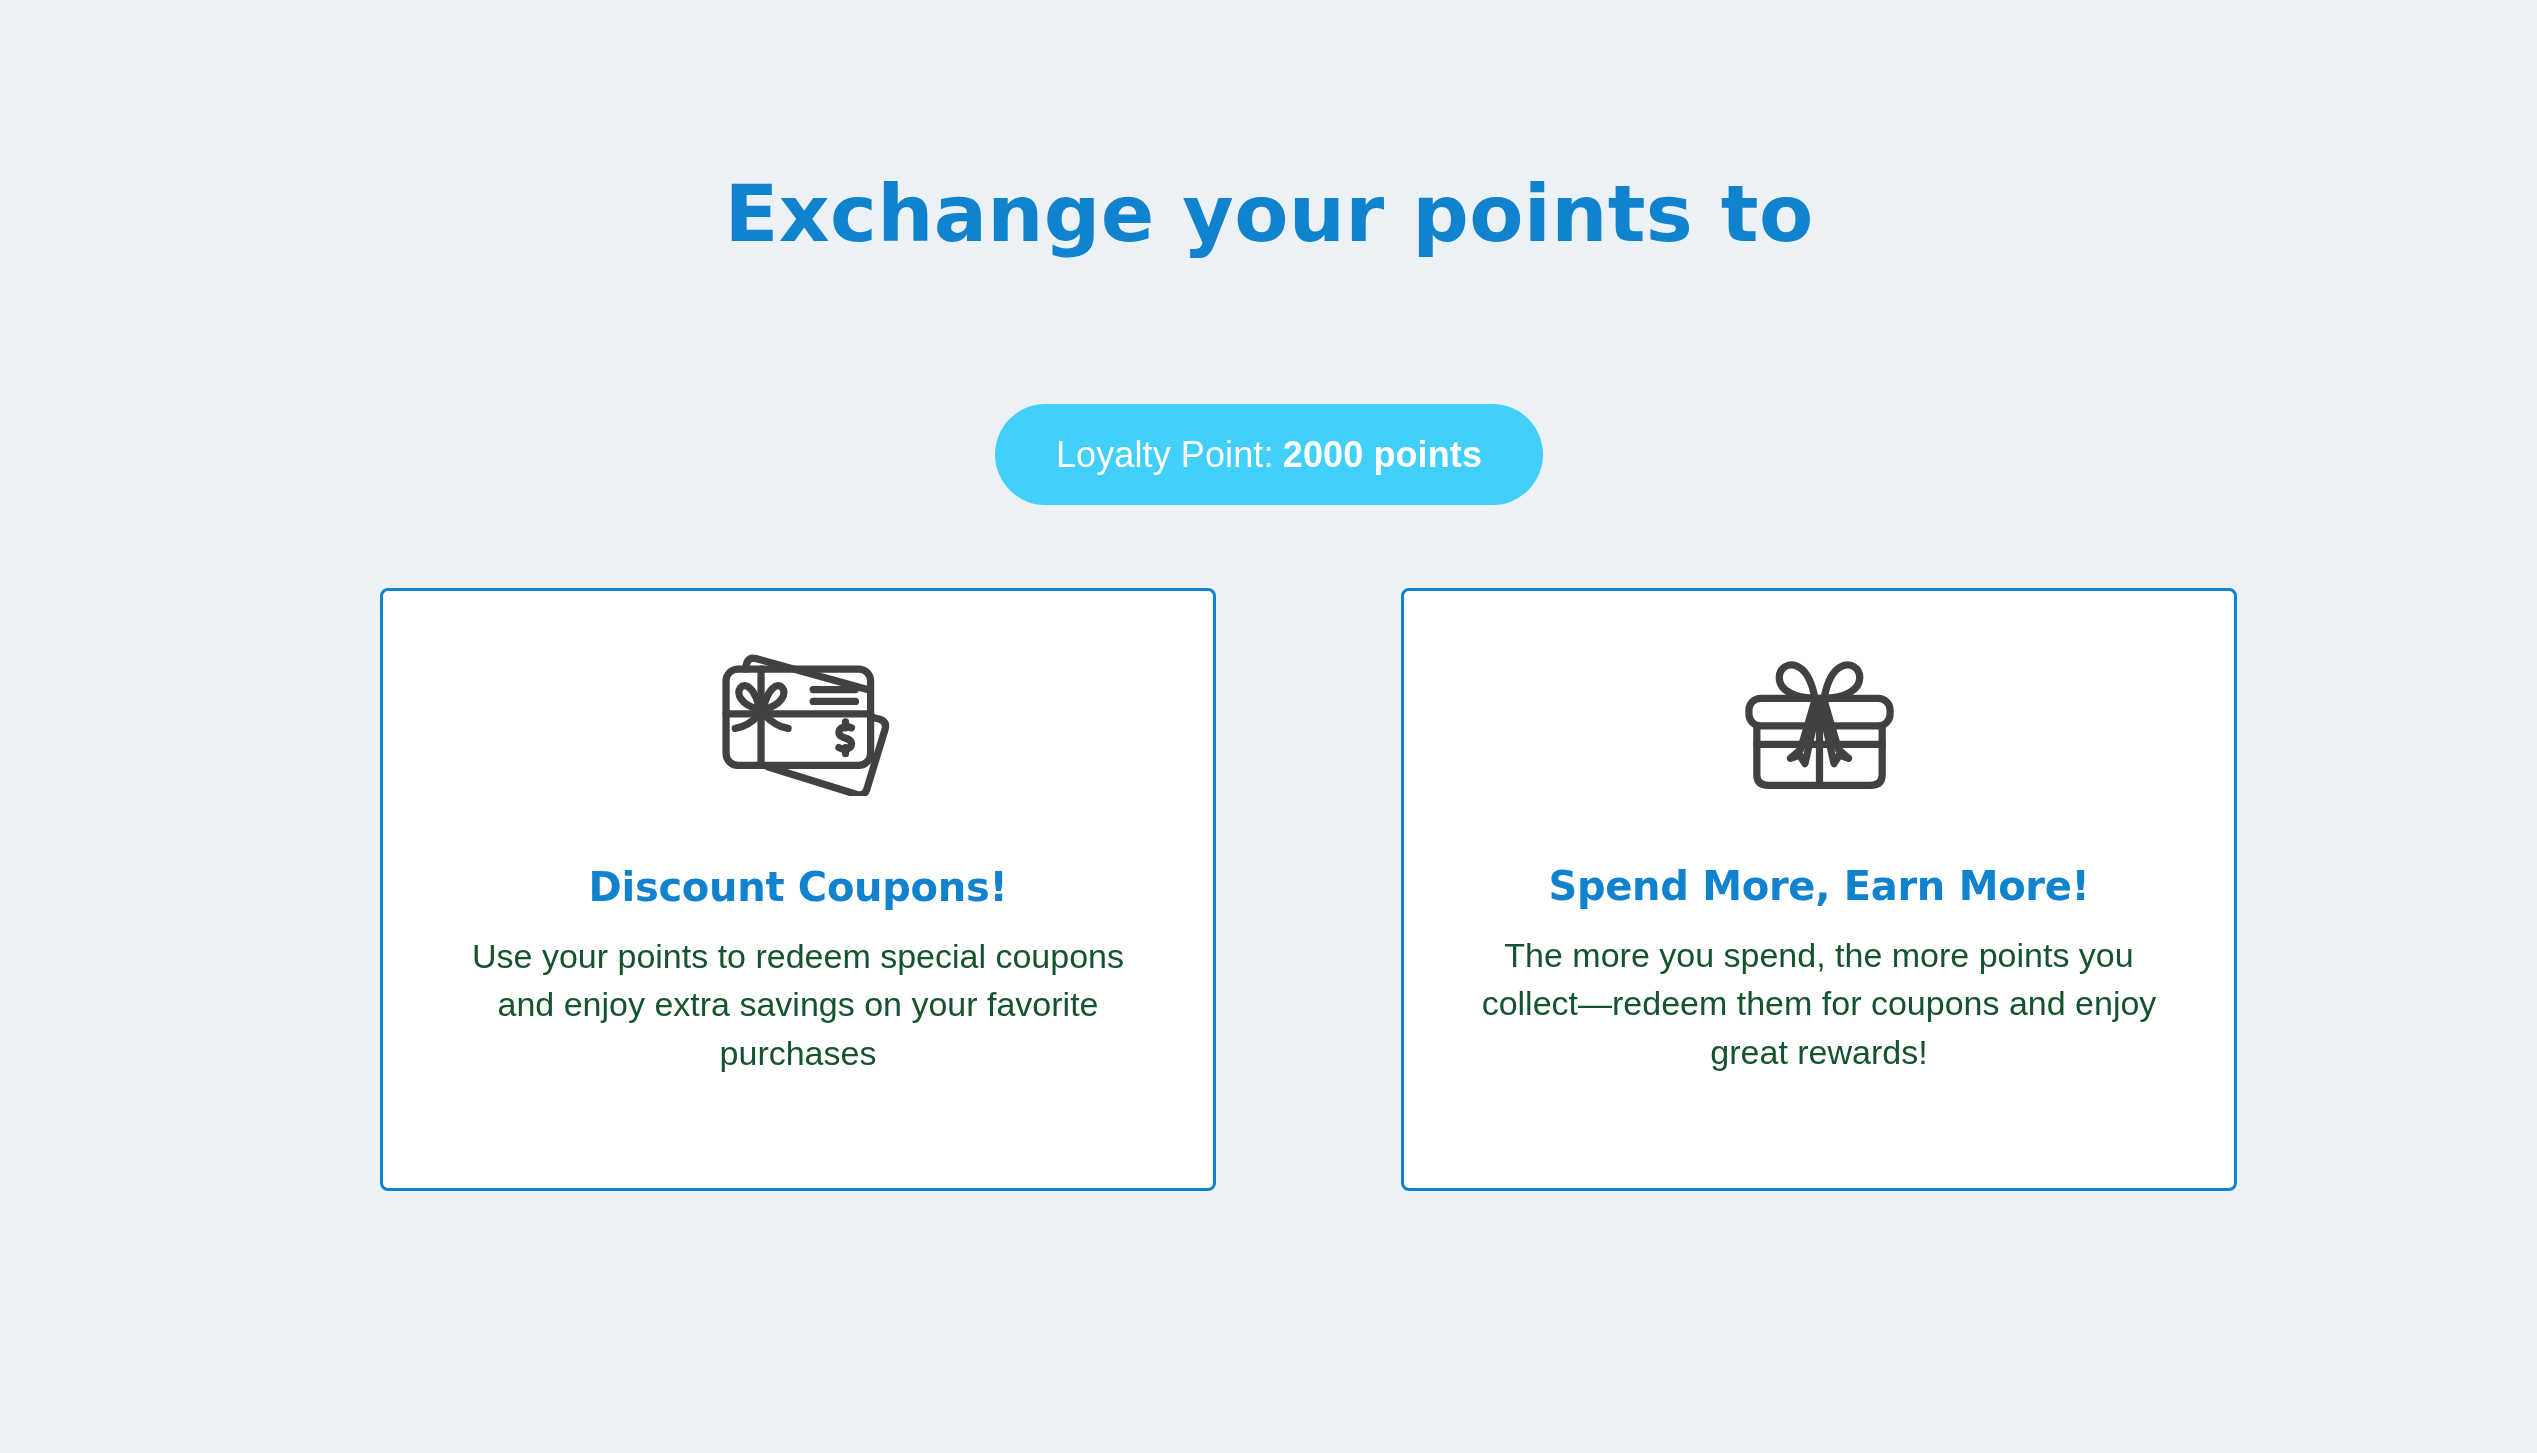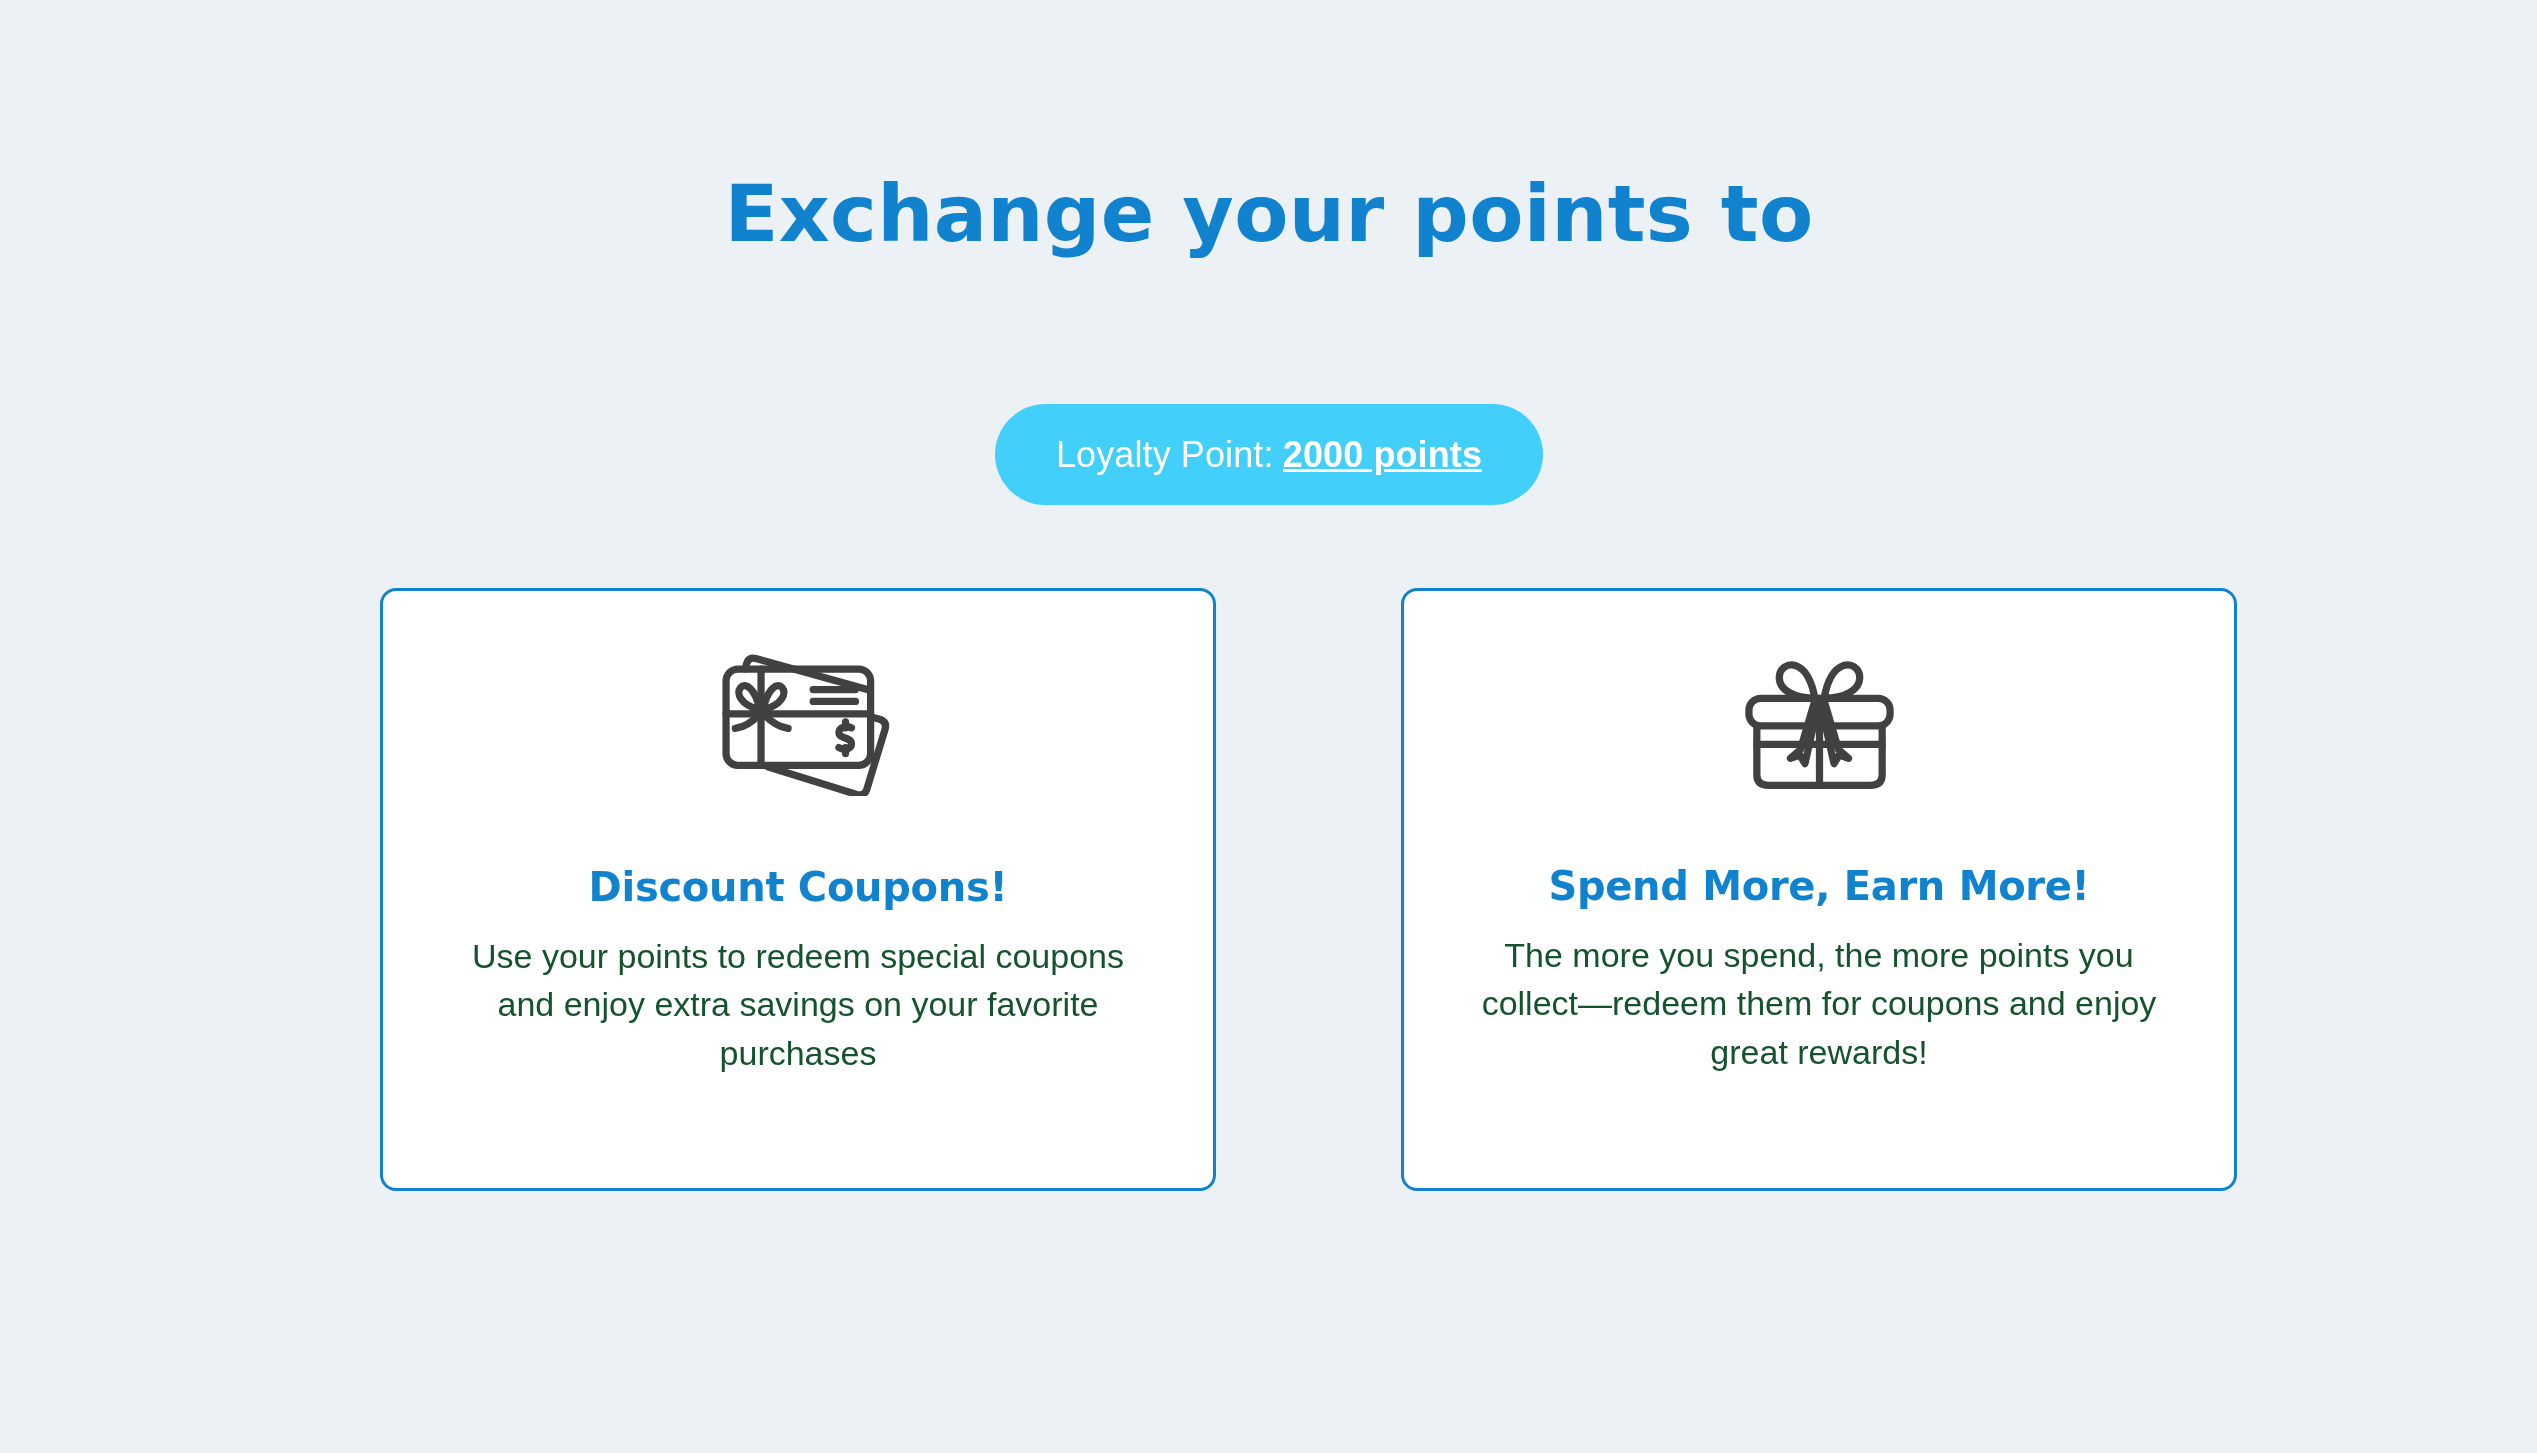--- a/index.html
+++ b/index.html
@@ -60,40 +60,39 @@
     background: #42CFFA;
     color: #FFFFFF;
     font-size: 36px;
     font-weight: 400;
     letter-spacing: 0.1px;
     white-space: nowrap;
   }
   .badge .badge-value {
     font-weight: 700;
     margin-left: 9.3px;
-    text-decoration: underline;
   }
 
   
   .cards {
     position: absolute;
     top: 588px;
     left: 380px;
     width: 1857px;
     height: 603px;
     display: flex;
     justify-content: space-between;
   }
 
   .card {
     width: 836px;
     height: 603px;
     background: #FFFFFF;
     border: 3.3px solid #1082CE;
-    border-radius: 16px;
+    border-radius: 8px;
     display: flex;
     flex-direction: column;
     align-items: center;
     padding-top: 57px;
   }
 
   .card-icon {
     width: 205px;
     height: 152px;
     display: flex;

